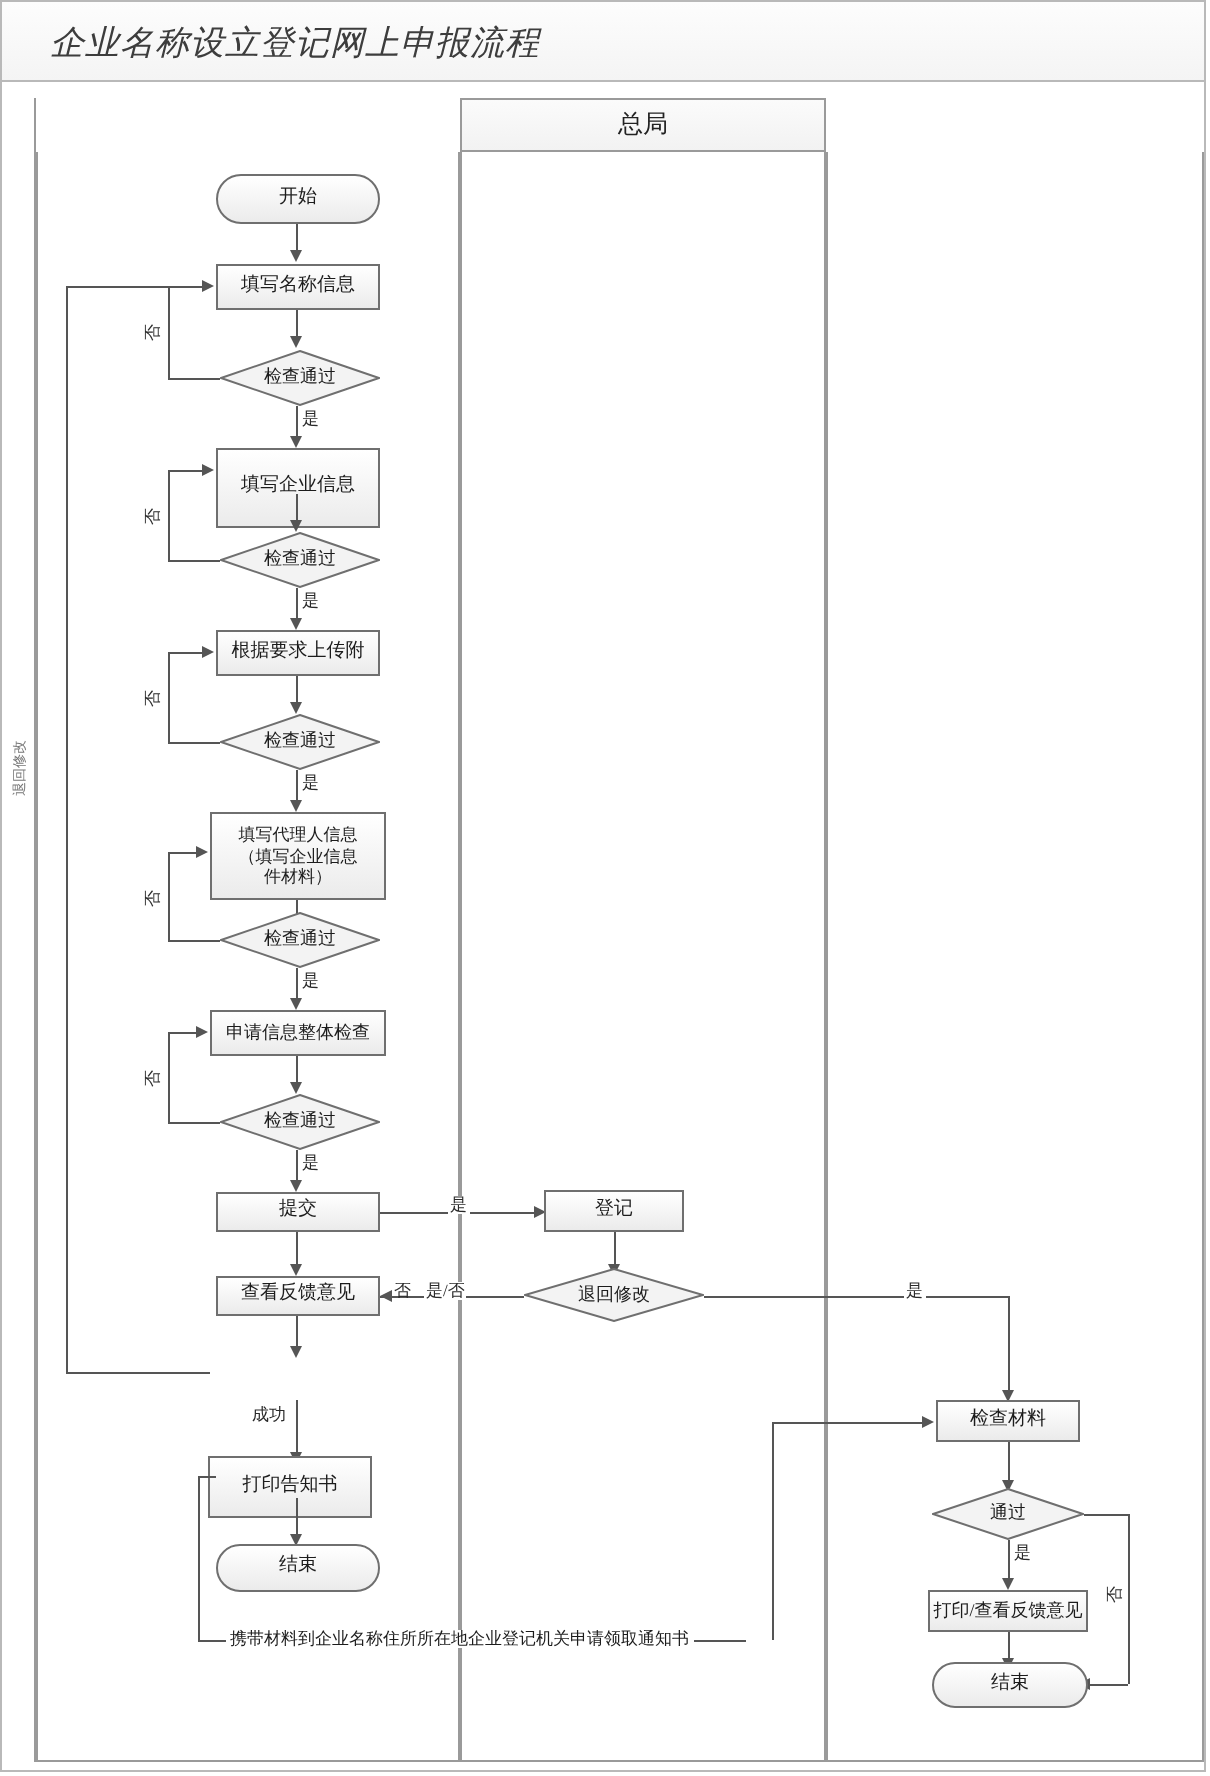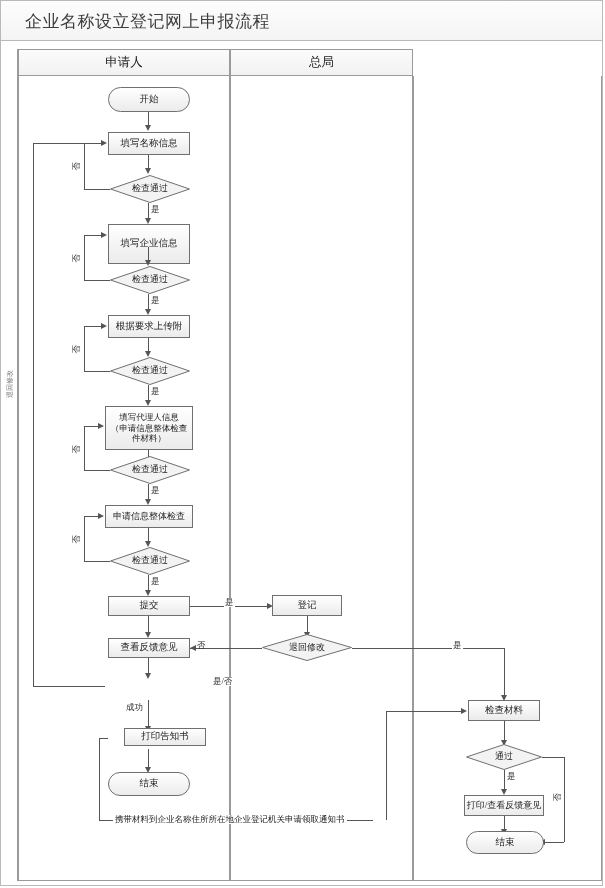--- a/index.html
+++ b/index.html
@@ -21,20 +21,21 @@
     box-sizing: border-box;
     background: #fff;
   }
   
   .title-bar {
     position: absolute; left: 1px; top: 1px;
     width: 601px; height: 40px;
     background: linear-gradient(#fdfdfd, #f4f4f4);
     border-bottom: 1px solid #b9b9b9;
     box-sizing: border-box;
+    font-style: italic;
   }
   .title-text {
     position: absolute; left: 24px; top: 9px;
     font-size: 17px; color: #3d3d3d;
     letter-spacing: 0.5px;
     white-space: nowrap;
   }
   
   .lane-header {
     position: absolute; top: 49px; height: 27px;
@@ -154,21 +155,20 @@
   <div class="outer-frame"></div>
 
   <div class="title-bar">
     <div class="title-text">企业名称设立登记网上申报流程</div>
   </div>
 
   <div class="left-strip">
     <div class="left-strip-label" style="top:330px;">退回修改</div>
   </div>
 
-  <div class="lane-header" style="left:18px;  width:212px;">申请人</div>
   <div class="lane-header" style="left:230px; width:183px;">总局</div>
 
   <div class="lane-body" style="left:18px;  width:212px;"></div>
   <div class="lane-body" style="left:230px; width:183px;"></div>
   <div class="lane-body" style="left:413px; width:189px;"></div>
 
   <div class="node terminator" style="left:108px; top:87px; width:82px; height:25px;">开始</div>
   <div class="ln v" style="left:148px; top:112px; height:14px;"></div>
   <div class="arrow down" style="left:145px; top:125px;"></div>
 
@@ -226,21 +226,21 @@
   <div class="ln v" style="left:84px; top:326px; height:45px;"></div>
   <div class="ln h" style="left:84px; top:326px; width:18px;"></div>
   <div class="arrow right" style="left:101px; top:323px;"></div>
   <div class="elabel vert" style="left:71px; top:345px;">否</div>
   <div class="ln v" style="left:148px; top:385px; height:16px;"></div>
   <div class="arrow down" style="left:145px; top:400px;"></div>
   <div class="elabel" style="left:150px; top:387px;">是</div>
 
   <div class="node process" style="left:105px; top:406px; width:88px; height:44px; flex-direction:column; font-size:8.5px;">
     <span>填写代理人信息</span>
-    <span>（申请信息整体检查</span>
+    <span>（填写企业信息</span>
     <span>件材料）</span>
   </div>
   <div class="ln v" style="left:148px; top:450px; height:11px;"></div>
   <div class="arrow down" style="left:145px; top:460px;"></div>
 
   <div class="node decision" style="left:110px; top:456px; width:80px; height:28px;">
     <svg class="dia-shape" viewBox="0 0 80 28" preserveAspectRatio="none">
       <polygon points="40,0.5 79.5,14 40,27.5 0.5,14" fill="#f3f3f3" stroke="#6f6f6f" stroke-width="1"></polygon>
     </svg>
     <span class="dia-label">检查通过</span>
@@ -287,21 +287,21 @@
 
 
   <div class="ln h" style="left:33px; top:686px; width:72px;"></div>
   <div class="ln v" style="left:33px; top:143px; height:543px;"></div>
   <div class="ln h" style="left:33px; top:143px; width:51px;"></div>
 
   <div class="ln v" style="left:148px; top:700px; height:27px;"></div>
   <div class="arrow down" style="left:145px; top:726px;"></div>
   <div class="elabel" style="left:125px; top:703px;">成功</div>
 
-  <div class="node process" style="left:124px; top:728px; width:82px; height:18px;">打印告知书</div>
+  <div class="node process" style="left:104px; top:728px; width:82px; height:31px;">打印告知书</div>
   <div class="ln v" style="left:148px; top:749px; height:19px;"></div>
   <div class="arrow down" style="left:145px; top:767px;"></div>
 
   <div class="node terminator" style="left:108px; top:772px; width:82px; height:24px;">结束</div>
 
   <div class="ln h" style="left:99px; top:738px; width:9px;"></div>
   <div class="ln v" style="left:99px; top:738px; height:82px;"></div>
   <div class="ln h" style="left:99px; top:820px; width:274px;"></div>
   <div class="note-text" style="left:113px; top:815px;">携带材料到企业名称住所所在地企业登记机关申请领取通知书</div>
 
@@ -311,21 +311,21 @@
 
   <div class="node decision" style="left:262px; top:634px; width:90px; height:27px;">
     <svg class="dia-shape" viewBox="0 0 90 27" preserveAspectRatio="none">
       <polygon points="45,0.5 89.5,13.5 45,26.5 0.5,13.5" fill="#f3f3f3" stroke="#6f6f6f" stroke-width="1"></polygon>
     </svg>
     <span class="dia-label">退回修改</span>
   </div>
 
   <div class="ln h" style="left:190px; top:648px; width:72px;"></div>
   <div class="arrow left" style="left:190px; top:645px;"></div>
-  <div class="elabel" style="left:212px; top:641px;margin-top:36px;">是/否</div>
+  <div class="elabel" style="left:212px; top:641px;">是/否</div>
   <div class="elabel" style="left:196px; top:641px; background:transparent;">否</div>
 
   <div class="ln h" style="left:352px; top:648px; width:152px;"></div>
   <div class="ln v" style="left:504px; top:648px; height:48px;"></div>
   <div class="arrow down" style="left:501px; top:695px;"></div>
   <div class="elabel" style="left:452px; top:641px;">是</div>
 
   <div class="node process" style="left:468px; top:700px; width:72px; height:21px;">检查材料</div>
   <div class="ln v" style="left:504px; top:721px; height:20px;"></div>
   <div class="arrow down" style="left:501px; top:740px;"></div>

